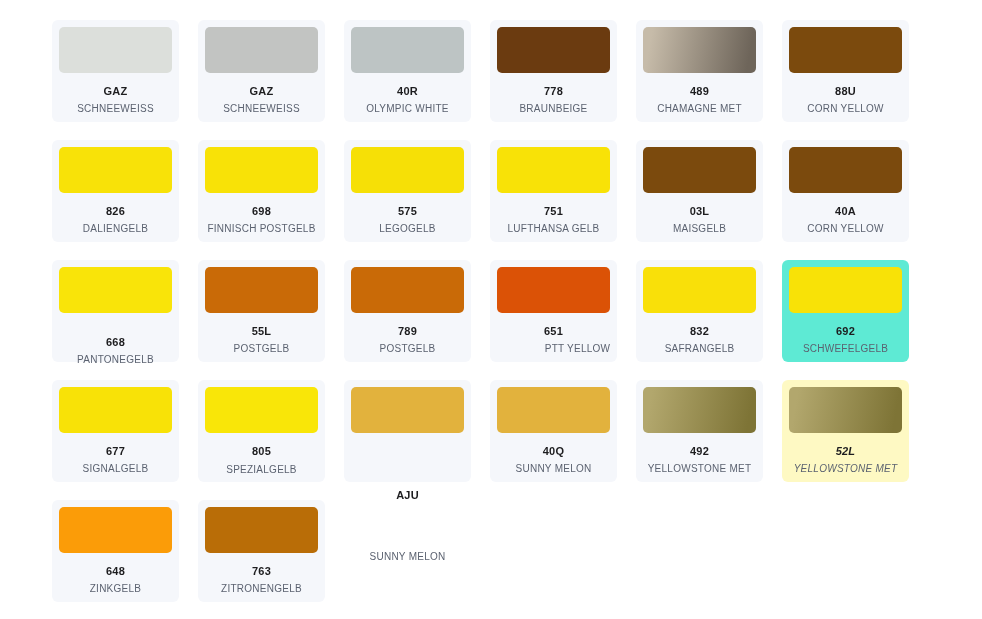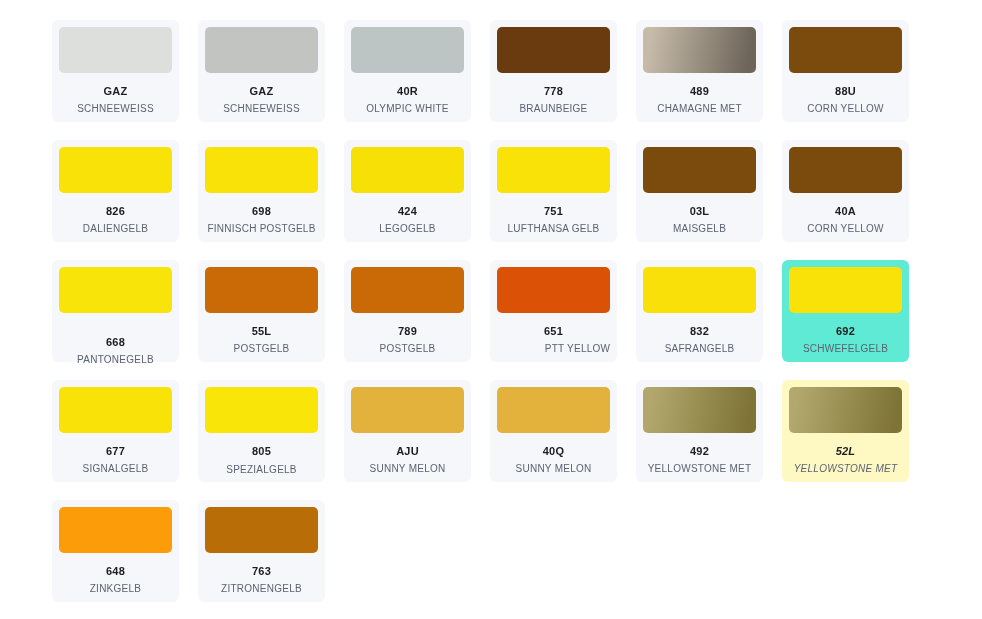--- a/index.html
+++ b/index.html
@@ -101,21 +101,21 @@
       <div class="code" style="color: rgb(29, 29, 31);">826</div>
       <div class="name" style="color: rgb(91, 98, 112);">DALIENGELB</div>
     </div>
     <div class="card" style="background: rgb(245, 247, 251);">
       <div class="swatch" style="background: rgb(248, 226, 7);"></div>
       <div class="code" style="color: rgb(29, 29, 31);">698</div>
       <div class="name" style="color: rgb(91, 98, 112);">FINNISCH POSTGELB</div>
     </div>
     <div class="card" style="background: rgb(245, 247, 251);">
       <div class="swatch" style="background: rgb(246, 224, 6);"></div>
-      <div class="code" style="color: rgb(29, 29, 31);">424</div>
+      <div class="code" style="color: rgb(29, 29, 31);">575</div>
       <div class="name" style="color: rgb(91, 98, 112);">LEGOGELB</div>
     </div>
     <div class="card" style="background: rgb(245, 247, 251);">
       <div class="swatch" style="background: rgb(248, 226, 7);"></div>
       <div class="code" style="color: rgb(29, 29, 31);">751</div>
       <div class="name" style="color: rgb(91, 98, 112);">LUFTHANSA GELB</div>
     </div>
     <div class="card" style="background: rgb(245, 247, 251);">
       <div class="swatch" style="background: rgb(123, 74, 13);"></div>
       <div class="code" style="color: rgb(29, 29, 31);">03L</div>
@@ -159,21 +159,21 @@
     <div class="card" style="background: rgb(245, 247, 251);">
       <div class="swatch" style="background: rgb(248, 226, 7);"></div>
       <div class="code" style="color: rgb(29, 29, 31);">677</div>
       <div class="name" style="color: rgb(91, 98, 112);">SIGNALGELB</div>
     </div>
     <div class="card" style="background: rgb(245, 247, 251);">
       <div class="swatch" style="background: rgb(249, 230, 8);"></div>
       <div class="code" style="color: rgb(29, 29, 31);">805</div>
       <div class="name" style="color: rgb(91, 98, 112); margin-top: 8px;">SPEZIALGELB</div>
     </div>
-    <div class="card" style="background: rgb(245, 247, 251);">
+    <div class="card" style="background: rgb(245, 247, 251); gap: 44px;">
       <div class="swatch" style="background: rgb(226, 178, 61);"></div>
       <div class="code" style="color: rgb(29, 29, 31);">AJU</div>
       <div class="name" style="color: rgb(91, 98, 112);">SUNNY MELON</div>
     </div>
     <div class="card" style="background: rgb(245, 247, 251);">
       <div class="swatch" style="background: rgb(226, 178, 61);"></div>
       <div class="code" style="color: rgb(29, 29, 31);">40Q</div>
       <div class="name" style="color: rgb(91, 98, 112);">SUNNY MELON</div>
     </div>
     <div class="card" style="background: rgb(245, 247, 251);">

